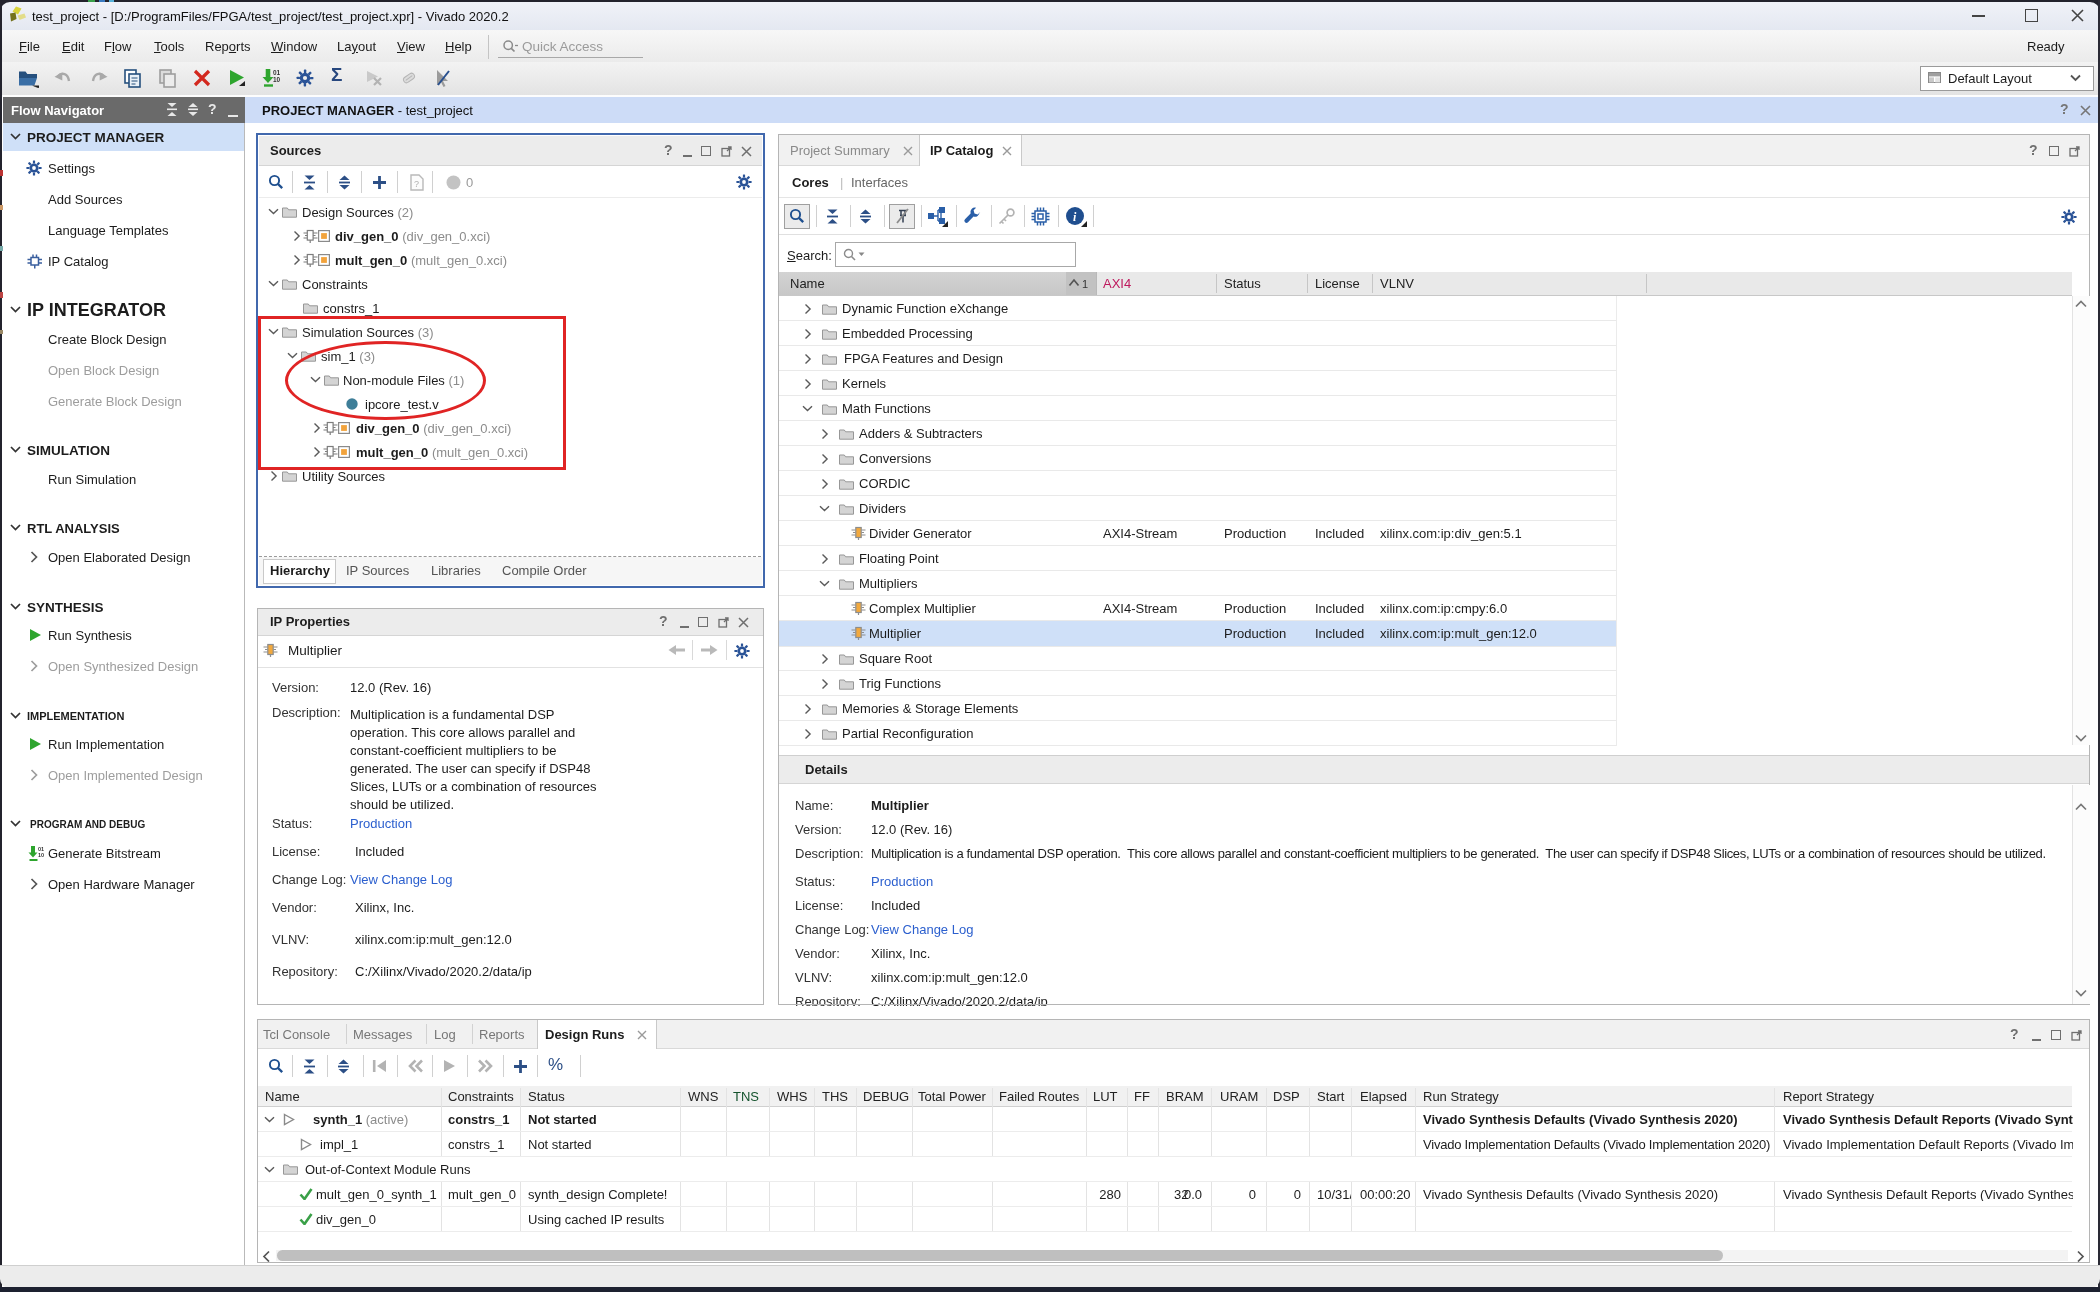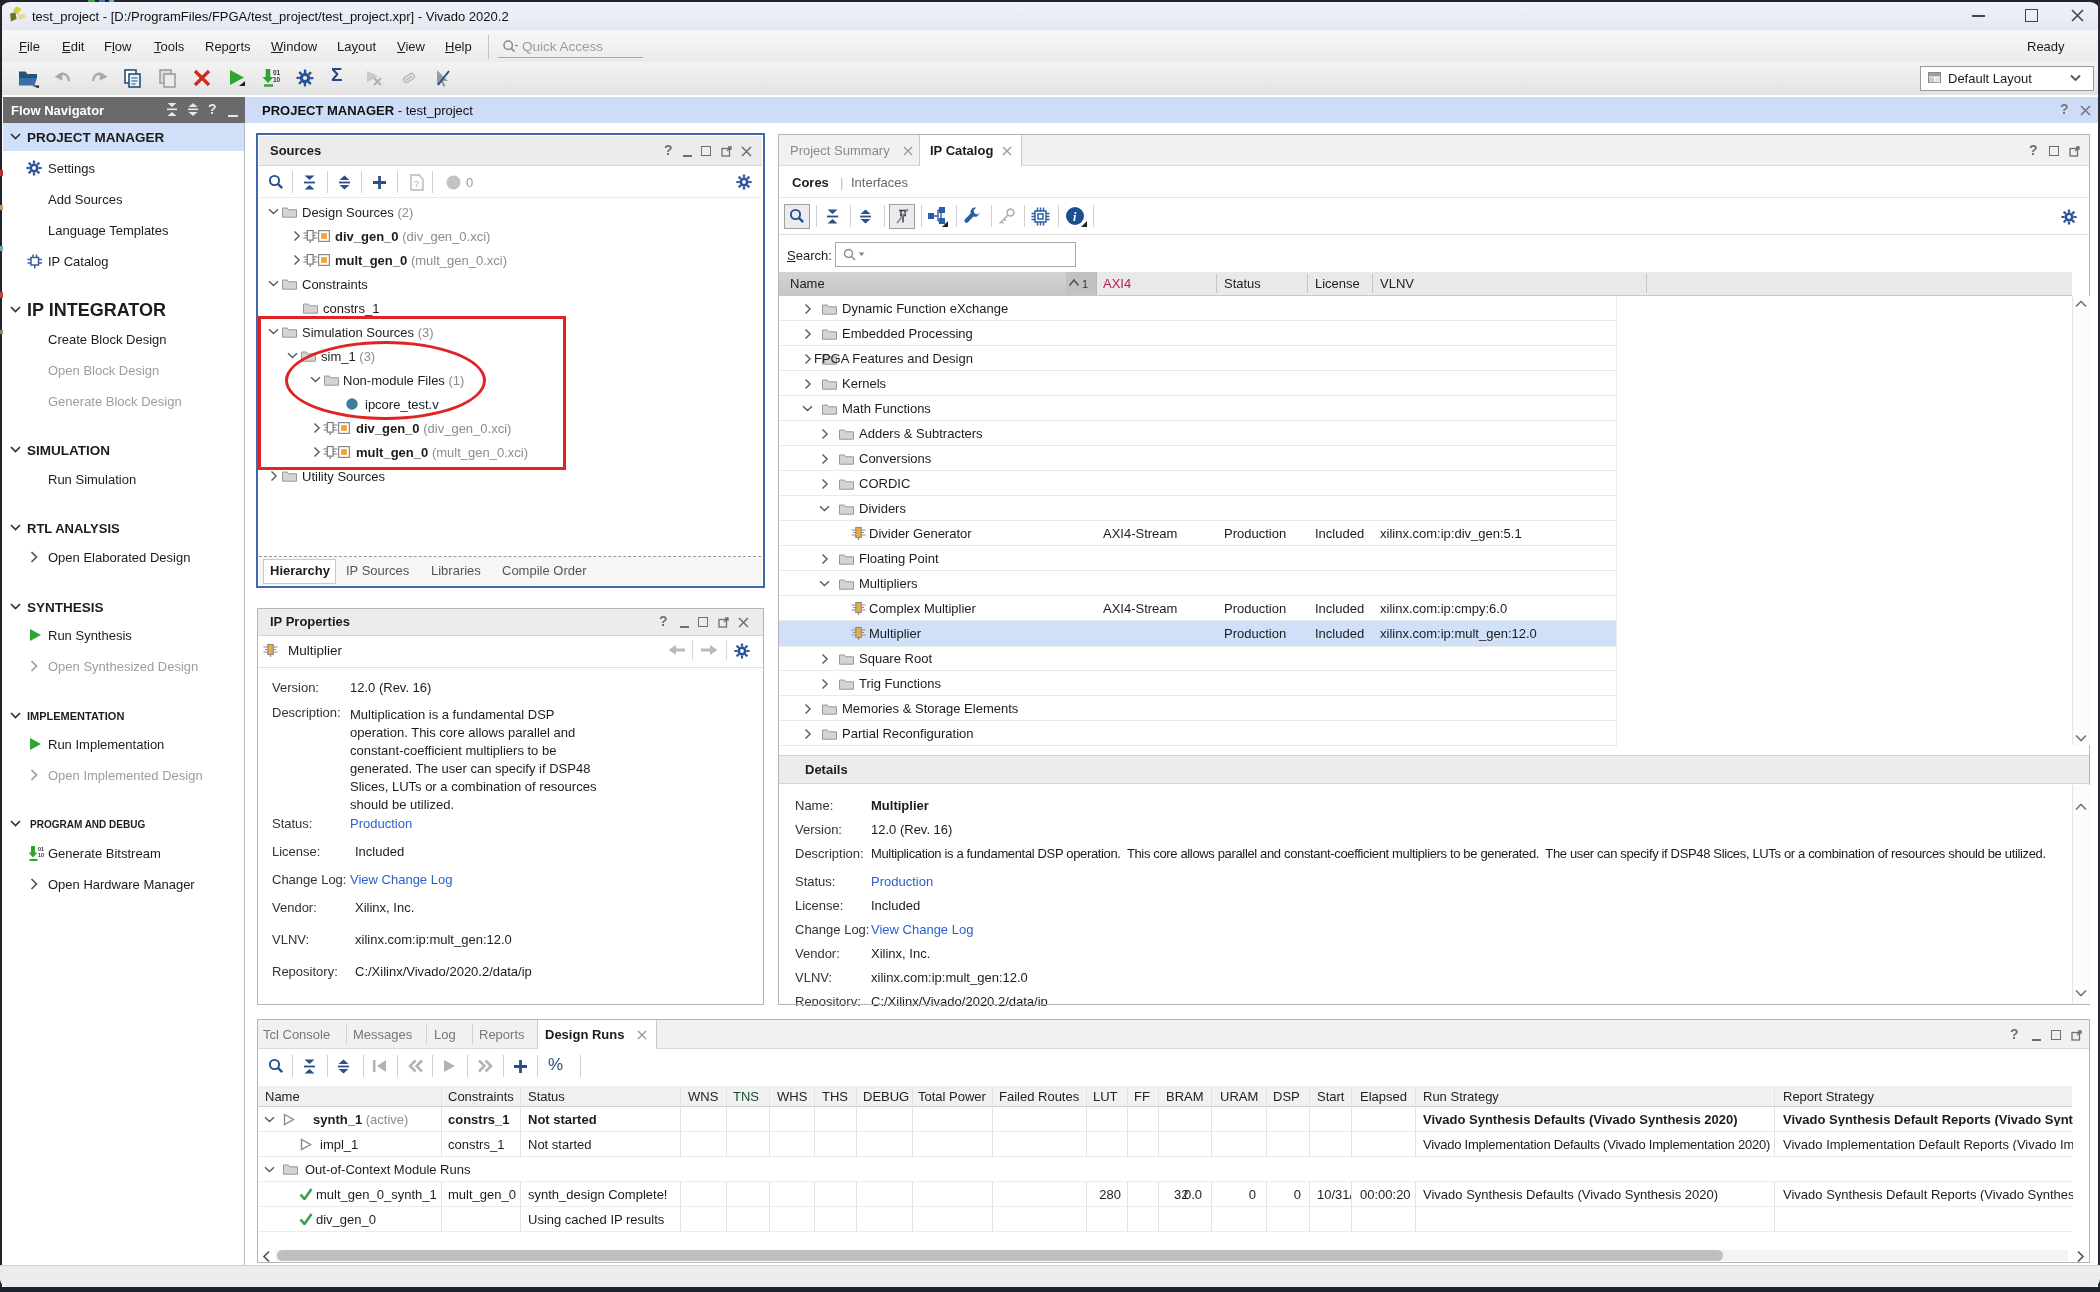--- a/index.html
+++ b/index.html
@@ -661,21 +661,21 @@
       <path d="M0.5 2h4.8l1.3 1.8h7.9v7.4H0.5z" fill="#d4d4d4" stroke="#979797" stroke-width="1"></path>
     </svg>
 <div class="t" style="left:842px;top:327px">Embedded Processing</div>
 <svg class="a" style="left:804px;top:353px" width="8" height="12">
       <path d="M1.5 1.5l4.6 4.5-4.6 4.5" fill="none" stroke="#5a5a5a" stroke-width="1.4"></path>
     </svg>
 <svg class="a" style="left:822px;top:353px" width="15" height="12">
       <path d="M0.5 2h4.8l1.3 1.8H0.5z" fill="#a9a9a9"></path>
       <path d="M0.5 2h4.8l1.3 1.8h7.9v7.4H0.5z" fill="#d4d4d4" stroke="#979797" stroke-width="1"></path>
     </svg>
-<div class="t" style="left:814px;top:352px">FPGA Features and Design</div>
+<div class="t" style="left:844px;top:352px">FPGA Features and Design</div>
 <svg class="a" style="left:804px;top:378px" width="8" height="12">
       <path d="M1.5 1.5l4.6 4.5-4.6 4.5" fill="none" stroke="#5a5a5a" stroke-width="1.4"></path>
     </svg>
 <svg class="a" style="left:822px;top:378px" width="15" height="12">
       <path d="M0.5 2h4.8l1.3 1.8H0.5z" fill="#a9a9a9"></path>
       <path d="M0.5 2h4.8l1.3 1.8h7.9v7.4H0.5z" fill="#d4d4d4" stroke="#979797" stroke-width="1"></path>
     </svg>
 <div class="t" style="left:842px;top:377px">Kernels</div>
 <svg class="a" style="left:802px;top:405px" width="11" height="8">
       <path d="M1 1.2l4.5 4.4L10 1.2" fill="none" stroke="#5a5a5a" stroke-width="1.4"></path>

